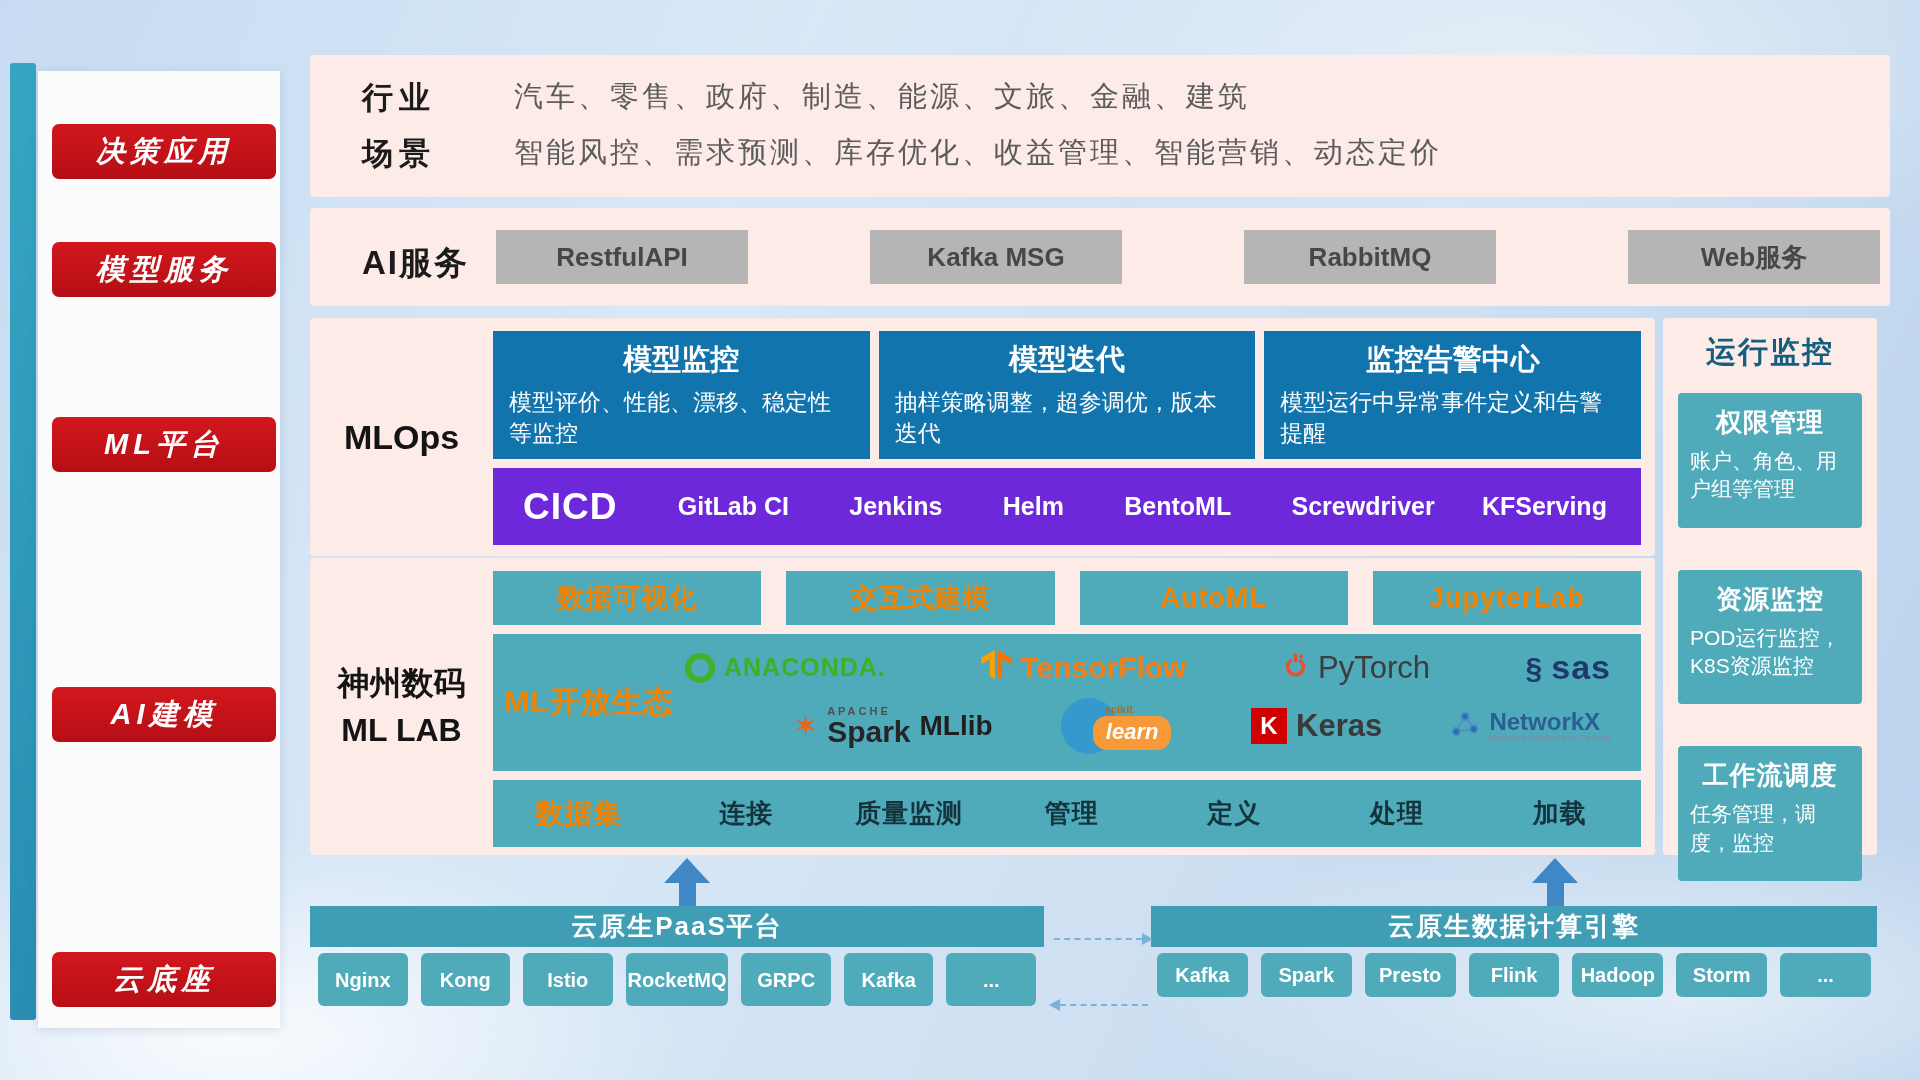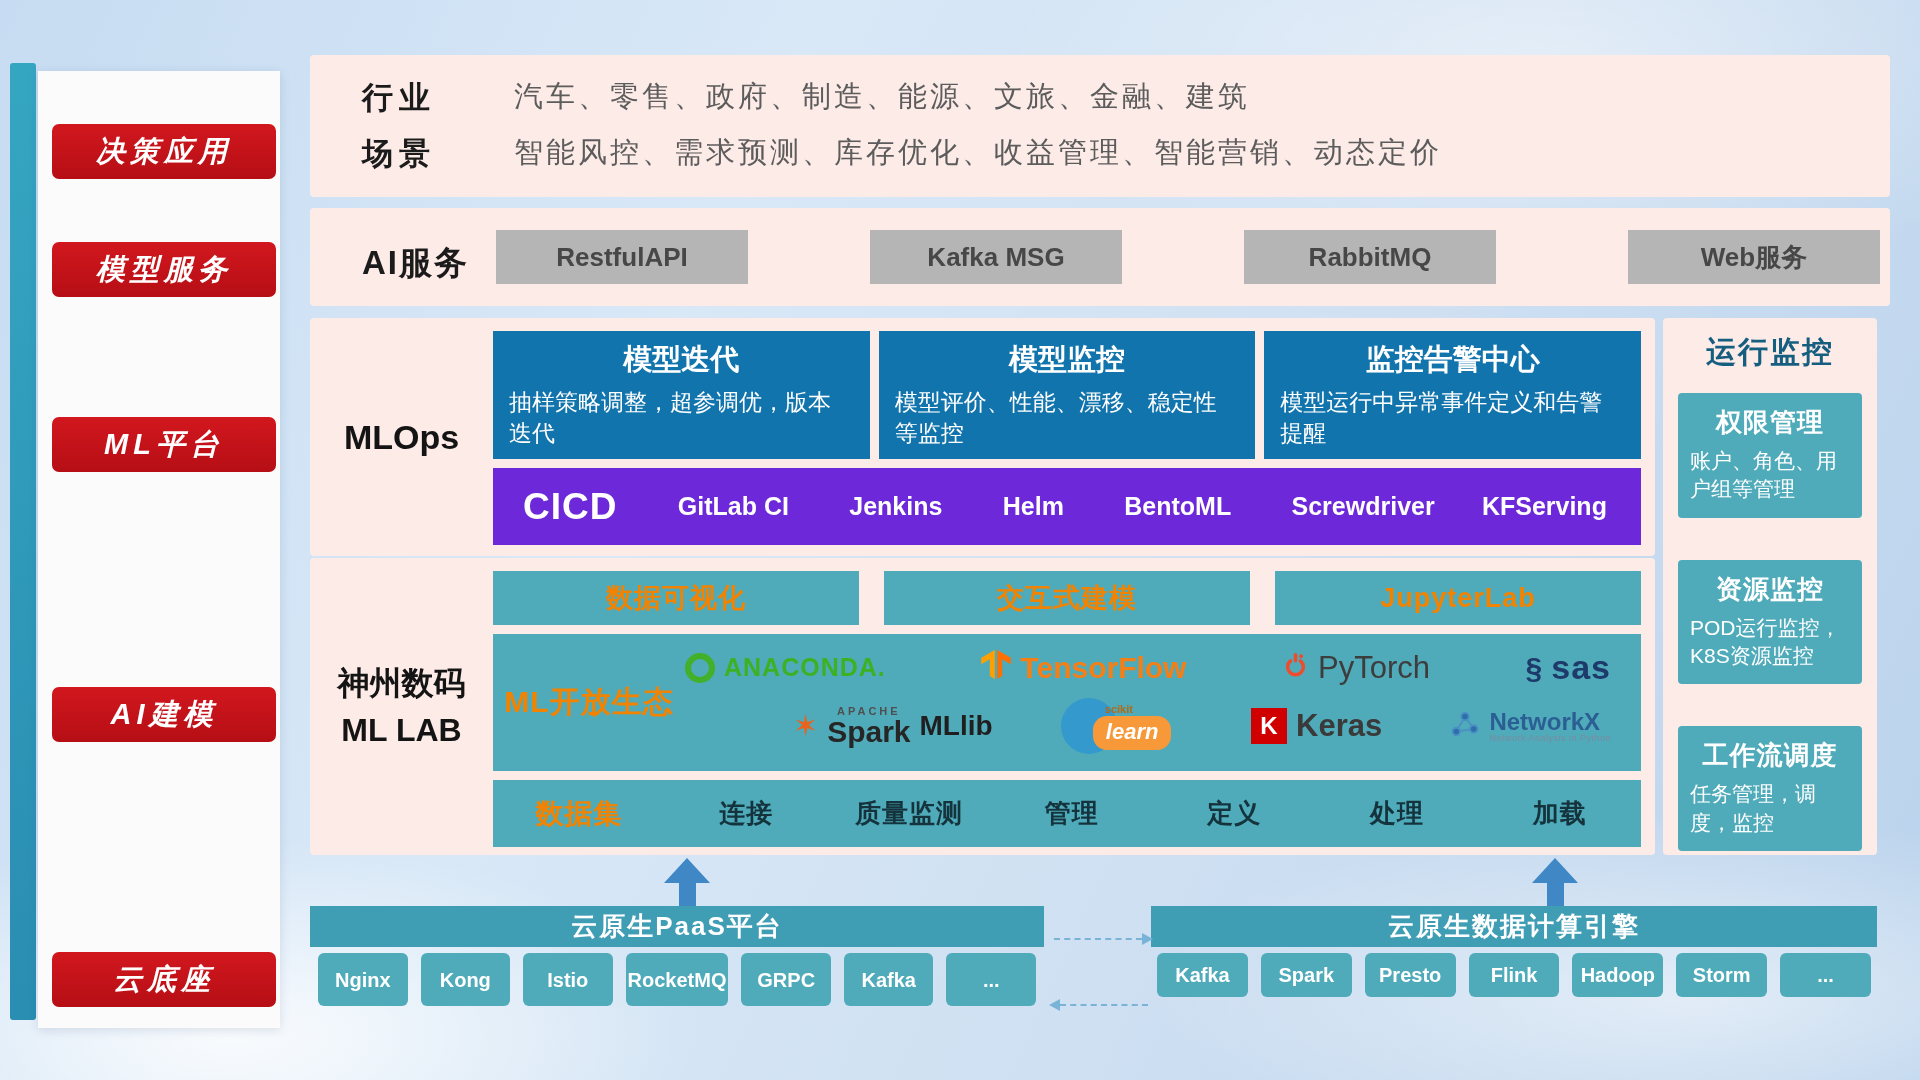--- a/index.html
+++ b/index.html
@@ -70,21 +70,21 @@
   .lrow { display:flex; align-items:center; justify-content:space-between; }
   .lrow.second { padding-left:108px; }
   .logo { display:flex; align-items:center; gap:9px; }
   .ring { width:30px; height:30px; border:6px solid #43b02a; border-radius:50%; }
   .txt-anaconda { font-size:25px; font-weight:800; color:#3db124; letter-spacing:1px; }
   .txt-tf { font-size:30px; font-weight:bold; color:#f57f17; }
   .txt-pytorch { font-size:31px; color:#3d3d3d; font-weight:500; }
   .sas-swirl { font-size:30px; color:#1d3a6b; font-weight:800; }
   .txt-sas { font-size:34px; font-weight:800; color:#1d3a6b; letter-spacing:1px; }
   .spark-star { font-size:30px; color:#e8641c; line-height:1; }
-  .spark-stack { display:flex; flex-direction:column; line-height:1;align-items:center; }
+  .spark-stack { display:flex; flex-direction:column; line-height:1; }
   .txt-apache { font-size:11px; letter-spacing:3px; color:#4f4f4f; font-weight:bold; }
   .txt-spark { font-size:30px; font-weight:bold; color:#262626; }
   .txt-mllib { font-size:28px; font-weight:600; color:#1f1f1f; }
   .sk { position:relative; width:122px; height:62px; }
   .sk-circle { position:absolute; left:0; top:3px; width:56px; height:56px; border-radius:50%; background:#3499cd; }
   .sk-top { position:absolute; left:44px; top:8px; font-size:11px; color:#b26a13; font-weight:bold; }
   .sk-pill { position:absolute; left:32px; top:21px; background:#f89939; border-radius:14px;
     padding:3px 13px 5px; color:#fff; font-size:22px; font-style:italic; font-weight:bold; }
   .kbox { width:36px; height:36px; background:#d00000; color:#fff; display:flex; align-items:center;
     justify-content:center; font-size:24px; font-weight:bold; }
@@ -94,21 +94,21 @@
   .txt-nx-sub { font-size:9px; color:#7a8aa0; letter-spacing:.5px; }
 
   .dataset-bar { height:67px; background:#4fabba; display:flex; align-items:center; }
   .ds-lead { width:172px; flex:none; text-align:center; font-size:28px; font-weight:bold; color:#f28300; letter-spacing:1px; }
   .ds-item { flex:1; text-align:center; font-size:26px; color:#14333d; font-weight:600; letter-spacing:1px; }
 
   
   .monitoring { left:1663px; top:318px; width:214px; height:537px; padding:14px 15px 0; }
   .mon-title { text-align:center; font-size:30px; font-weight:bold; color:#155e80; letter-spacing:2px;
     margin-bottom:20px; }
-  .mon-card { background:#4fabba; border-radius:4px; color:#fff; padding:12px 12px 14px; margin-bottom:42px; }
+  .mon-card { background:#4fabba; border-radius:4px; color:#fff; padding:12px 12px 24px; margin-bottom:42px; }
   .mon-card:last-child { margin-bottom:0; }
   .mon-card .t { text-align:center; font-size:26px; font-weight:bold; margin-bottom:7px; letter-spacing:1px; }
   .mon-card .d { font-size:21px; line-height:1.35; }
 
   
   .up-arrow { position:absolute; width:46px; top:858px; }
   .up-arrow .head { width:0; height:0; border-left:23px solid transparent; border-right:23px solid transparent;
     border-bottom:25px solid #3f87c5; }
   .up-arrow .stem { width:17px; height:23px; background:#3f87c5; margin:0 auto; }
 
@@ -165,26 +165,26 @@
     <div class="gray-btn" style="left:560px">Kafka MSG</div>
     <div class="gray-btn" style="left:934px">RabbitMQ</div>
     <div class="gray-btn" style="left:1318px">Web服务</div>
   </section>
 
   <section class="panel mlops">
     <div class="panel-label">MLOps</div>
     <div class="mlops-body">
       <div class="mlops-cards">
         <div class="blue-card">
+          <div class="t">模型监控</div>
+          <div class="d">模型评价、性能、漂移、稳定性等监控</div>
+        </div>
+        <div class="blue-card">
           <div class="t">模型迭代</div>
           <div class="d">抽样策略调整，超参调优，版本迭代</div>
-        </div>
-        <div class="blue-card">
-          <div class="t">模型监控</div>
-          <div class="d">模型评价、性能、漂移、稳定性等监控</div>
         </div>
         <div class="blue-card">
           <div class="t">监控告警中心</div>
           <div class="d">模型运行中异常事件定义和告警提醒</div>
         </div>
       </div>
       <div class="cicd-bar">
         <span class="cicd-lead">CICD</span>
         <span class="cicd-item">GitLab CI</span>
         <span class="cicd-item">Jenkins</span>
@@ -198,20 +198,21 @@
 
   <section class="panel mllab">
     <div class="mllab-label">
       <span>神州数码</span>
       <span>ML LAB</span>
     </div>
     <div class="mllab-body">
       <div class="tools">
         <div class="tool">数据可视化</div>
         <div class="tool">交互式建模</div>
+        <div class="tool">AutoML</div>
         <div class="tool">JupyterLab</div>
       </div>
 
       <div class="eco">
         <div class="eco-label">ML开放生态</div>
         <div class="eco-logos">
           <div class="lrow">
             <span class="logo">
               <span class="ring"></span>
               <span class="txt-anaconda">ANACONDA.</span>

